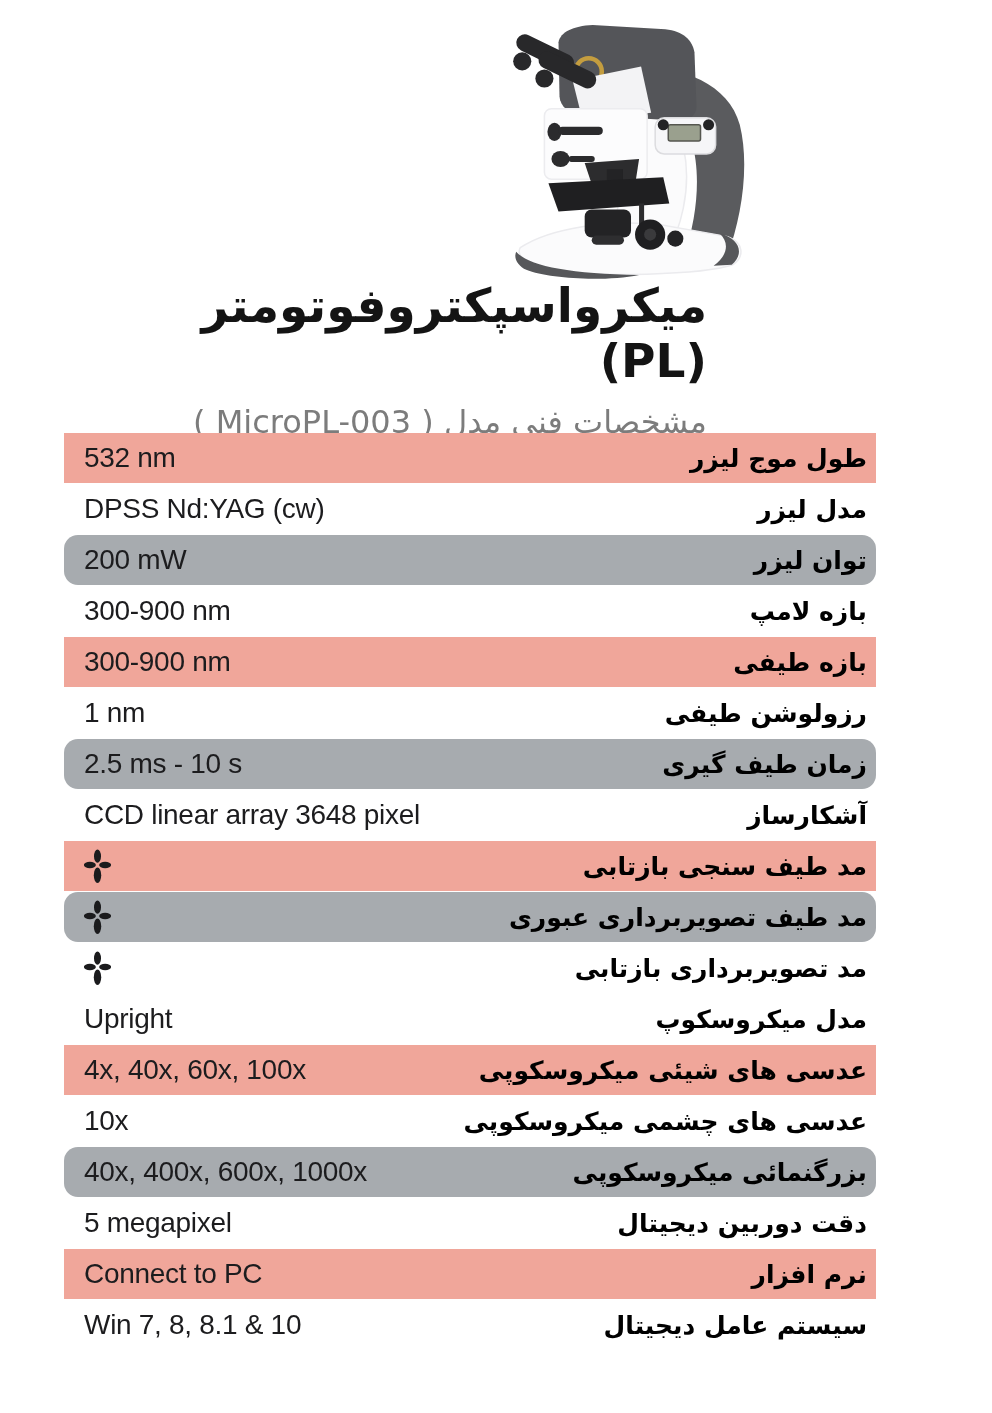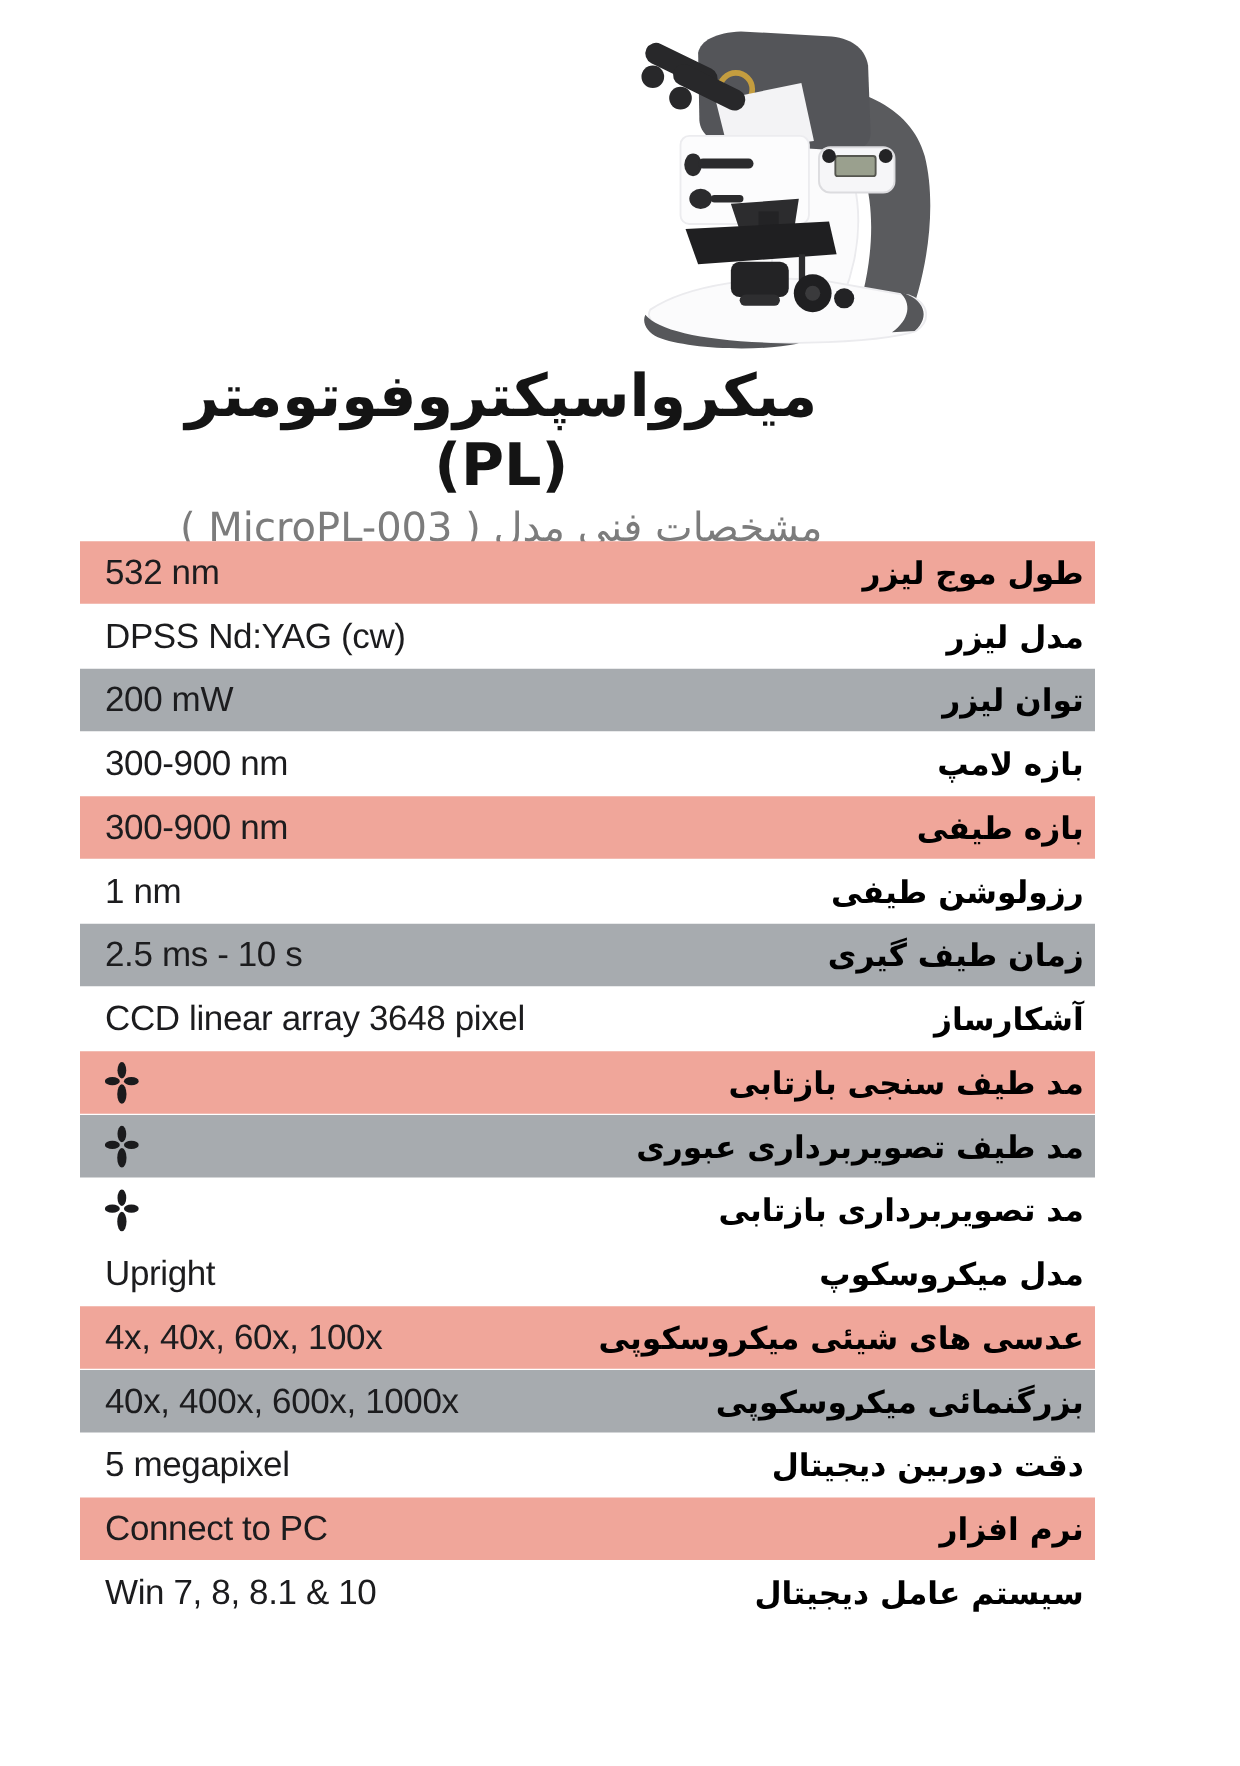--- a/index.html
+++ b/index.html
@@ -6,38 +6,38 @@
   body {
     width:992px; height:1413px; position:relative; overflow:hidden;
     font-family:"DejaVu Sans", sans-serif;
   }
   .page { position:absolute; inset:0; background:#ffffff; }
 
   
   .hero { position:absolute; left:488px; top:14px; width:282px; height:272px; }
 
   
-  .title-block { position:absolute; top:290px; left:95px; width:612px; text-align:center; }
+  .title-block { position:absolute; top:278px; left:95px; width:612px; }
   .page-title {
     direction:rtl; font-size:47px; font-weight:bold; color:#141414;
     line-height:1.18; letter-spacing:0;
   }
   .page-subtitle {
-    direction:rtl; font-size:32px; color:#7c7c7c; margin-top:2px; line-height:1.2;
+    direction:rtl; font-size:32px; color:#7c7c7c; margin-top:14px; line-height:1.2;
   }
 
   
   .spec-table { position:absolute; top:433px; left:64px; width:812px; }
   .row {
     height:50px; margin-bottom:1px; box-sizing:border-box;
     display:flex; align-items:center; justify-content:space-between;
     padding:0 9px 0 20px;
   }
   .bg-salmon { background:#F0A69A; }
-  .bg-gray   { background:#A7ABAF; }
+  .bg-gray   { background:#A7ABAF;border-radius:14px; }
   .bg-white  { background:transparent; }
   .val {
     font-family:"Liberation Sans", sans-serif;
     font-size:28px; color:#1c1c1e; letter-spacing:-0.3px; white-space:nowrap;
   }
   .lbl {
     direction:rtl; font-size:25px; font-weight:bold; color:#000000;
     white-space:nowrap;
   }
   .icon-val { display:flex; align-items:center; }
@@ -192,20 +192,24 @@
     <div class="row bg-white">
       <span class="val">Upright</span>
       <span class="lbl">مدل میکروسکوپ</span>
     </div>
 
     <div class="row bg-salmon">
       <span class="val">4x, 40x, 60x, 100x</span>
       <span class="lbl">عدسی های شیئی میکروسکوپی</span>
     </div>
 
+    <div class="row bg-white">
+      <span class="val">10x</span>
+      <span class="lbl">عدسی های چشمی میکروسکوپی</span>
+    </div>
 
     <div class="row bg-gray">
       <span class="val">40x, 400x, 600x, 1000x</span>
       <span class="lbl">بزرگنمائی میکروسکوپی</span>
     </div>
 
     <div class="row bg-white">
       <span class="val">5 megapixel</span>
       <span class="lbl">دقت دوربین دیجیتال</span>
     </div>

